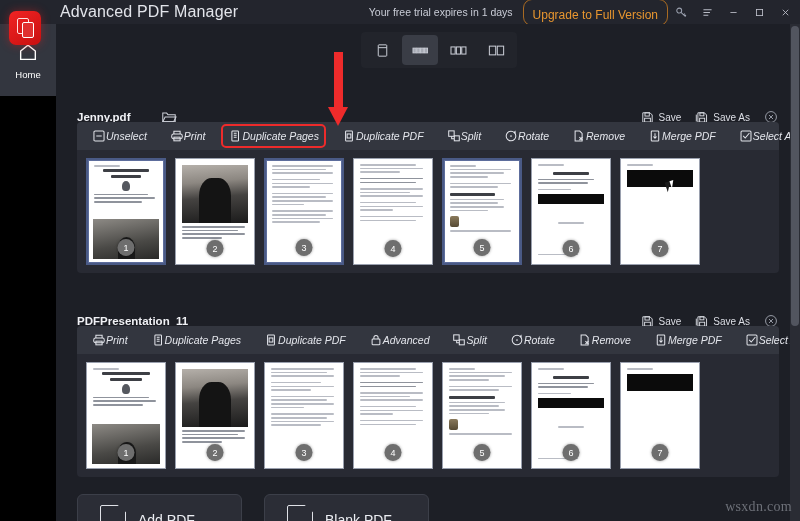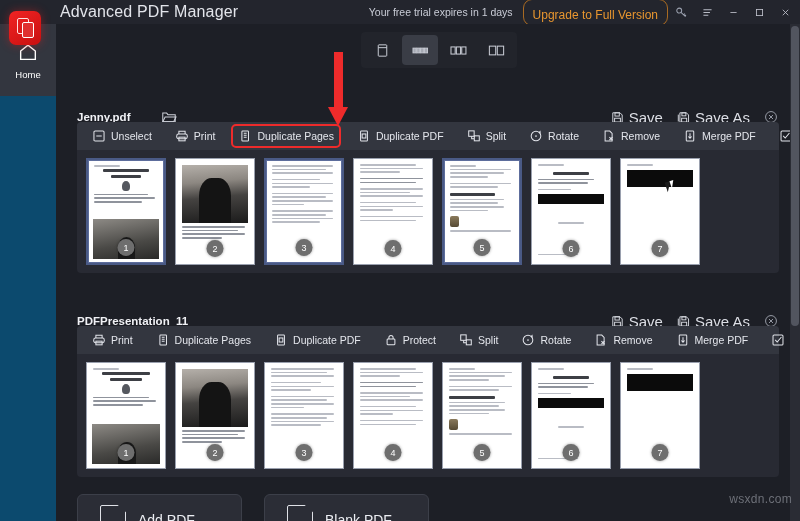--- a/index.html
+++ b/index.html
@@ -51,21 +51,21 @@
     border: 1.6px solid #ffdede; border-radius: 2px;
   }
   .applogo .sheet-front {
     position: absolute; left: 13px; top: 11px; width: 12px; height: 16px;
     border: 1.6px solid #ffffff; border-radius: 2px; background: #e03030;
   }
 
   
   .sidebar {
     position: absolute; left: 0; top: 24px; width: 56px; height: 497px;
-    background: #0c4a6e;
+    background: #000000;
   }
   .nav-item {
     width: 56px; height: 72px; display: flex; flex-direction: column;
     align-items: center; justify-content: center; gap: 6px;
     color: #aeb2bd;
   }
   .nav-item.active { background: #33363f; color: #ffffff; }
   .nav-label { font-size: 9.5px; }
   .nav-icon { width: 22px; height: 22px; }
 
@@ -97,34 +97,34 @@
 
   .file-header {
     position: absolute; left: 21px; width: 705px; height: 26px;
     display: flex; align-items: center; gap: 24px;
   }
   #hdr-1 { top: 80px; }
   #hdr-2 { top: 284px; }
   .file-name { font-size: 11.5px; font-weight: bold; color: #f0f1f5; }
   .folder-icon { margin-left: 7px; width: 16px; height: 14px; color:#cfd2da; }
   .hdr-right { margin-left: auto; display: flex; align-items: center; gap: 14px; padding-right: 4px;}
-  .hdr-act { display: flex; align-items: center; gap: 5px; font-size: 15px; color: #dcdee5; text-decoration: underline; }
+  .hdr-act { display: flex; align-items: center; gap: 5px; font-size: 10px; color: #dcdee5; text-decoration: underline; }
   .hdr-act svg { width: 13px; height: 13px; }
   .close-circle { width: 14px; height: 14px; color: #9da1ac; }
 
   
   .toolbar {
     position: absolute; left: 0; top: 0; width: 702px; height: 28px;
     background: #33363f; border-radius: 4px 4px 0 0;
     display: flex; align-items: center; padding-left: 10px;
   }
   .tool {
-    display: flex; align-items: center; gap: 5px;
+    display: flex; align-items: center; 
     font-size: 10.5px; color: #e4e6ec; white-space: nowrap;
-    padding: 3px 5px; border-radius: 3px; position: relative;
+    padding: 3px 5px; border-radius: 3px; position: relative; font-style: italic;
   }
   .tool + .tool { margin-left: 13px; }
   .tool svg { width: 14px; height: 14px; flex: none; }
   .tool.highlight { outline: 2px solid #ee2b2b; border-radius: 3px; }
 
   
   .thumbs {
     position: absolute; left: 0; top: 28px; width: 702px; height: 123px;
     display: flex; align-items: center; padding-left: 9px; gap: 9px;
   }
@@ -220,22 +220,22 @@
   .scrollbar {
     position: absolute; right: 0; top: 24px; width: 10px; height: 497px;
     background: #2a2c34;
   }
   .scroll-thumb {
     position: absolute; left: 1px; top: 2px; width: 8px; height: 300px;
     background: #52555f; border-radius: 4px;
   }
 
   .watermark {
-    position: absolute; right: 8px; bottom: 15px;
-    font-size: 12px; color: #6d7078; letter-spacing: .3px;
+    position: absolute; right: 8px; bottom: 6px;
+    font-size: 14px; color: #6d7078; letter-spacing: .3px; font-family: Liberation Serif, serif;
   }
 </style>
 </head>
 <body>
 
 <div id="app">
 
   <div class="titlebar">
     <div class="logo-slot"></div>
     <div class="app-title">Advanced PDF Manager</div>
@@ -602,21 +602,21 @@
               <rect x="6.6" y="6.4" width="4.8" height="5.2"></rect>
             </svg>
           <span>Duplicate PDF</span>
         </div>
 
         <div class="tool">
           <svg viewBox="0 0 18 18" fill="none" stroke="currentColor" stroke-width="1.3">
               <rect x="4" y="7.6" width="10" height="7.6" rx="1.2"></rect>
               <path d="M6.3 7.6V5.9a2.7 2.7 0 0 1 5.4 0v1.7"></path>
             </svg>
-          <span>Protect</span>
+          <span>Advanced</span>
         </div>
 
         <div class="tool">
           <svg viewBox="0 0 18 18" fill="none" stroke="currentColor" stroke-width="1.3">
               <rect x="2.2" y="2.4" width="7" height="7"></rect>
               <rect x="9.4" y="8.8" width="6.4" height="6.4"></rect>
               <path d="M6 9.5v3h3"></path>
             </svg>
           <span>Split</span>
         </div>

